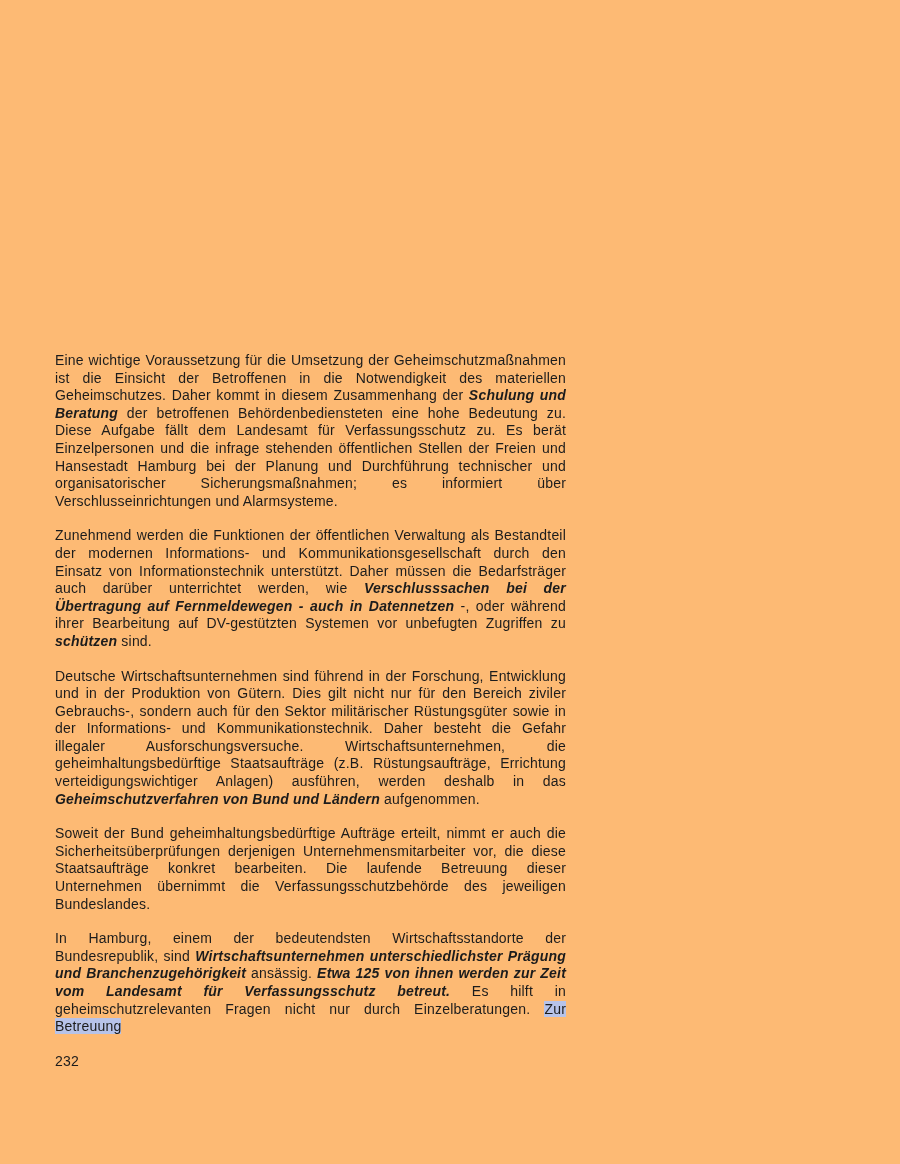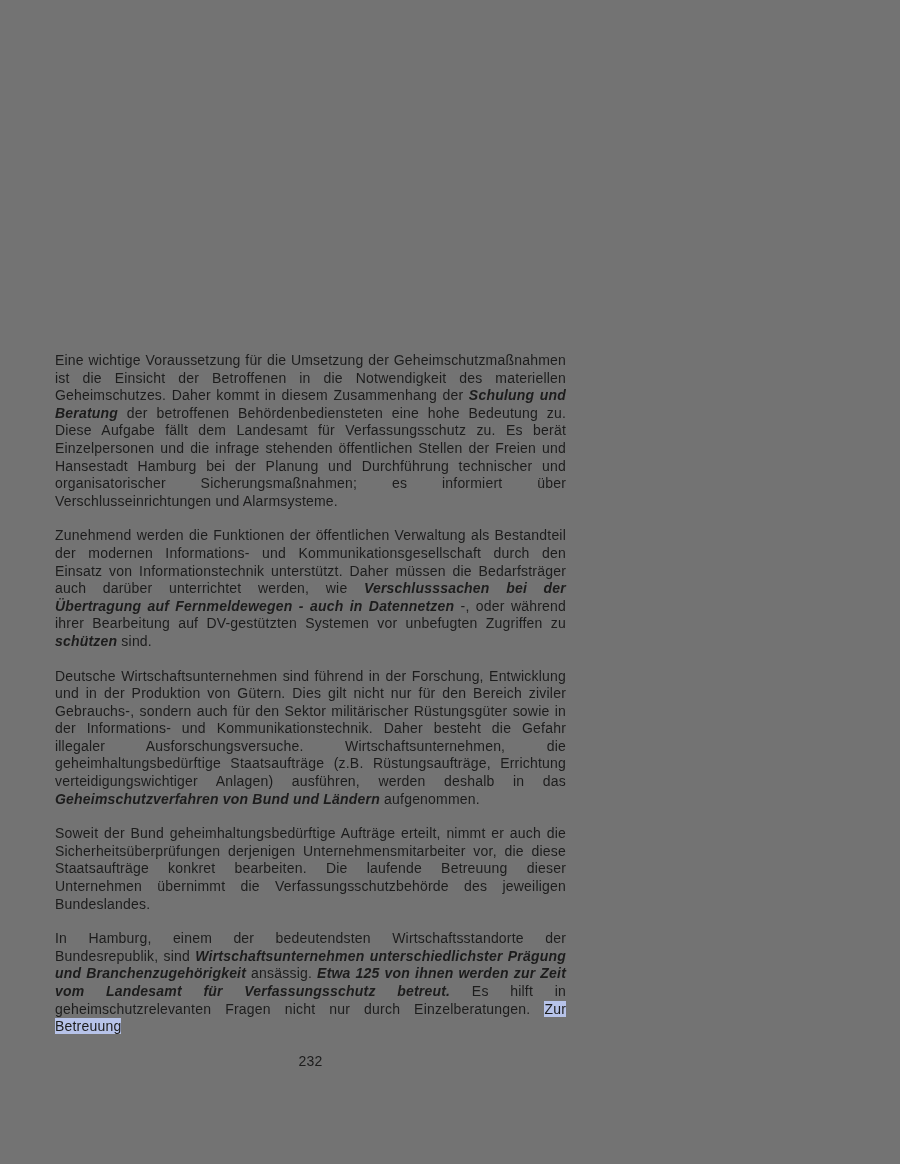--- a/index.html
+++ b/index.html
@@ -9,21 +9,21 @@
   }
   html,body{
     margin:0;
     padding:0;
     background:#ffffff;
   }
   .page{
     position:relative;
     width:900px;
     height:1164px;
-    background:#737373;
+    background:#fdba74;
     overflow:hidden;
     font-family:"Liberation Sans", sans-serif;
     color:var(--ink);
   }
   .content{
     position:absolute;
     left:55px;
     top:352px;
     width:511px;
     font-size:14px;
@@ -48,21 +48,21 @@
   .run-bi{
     font-weight:700;
     font-style:italic;
   }
   .run-hl{
     font-weight:400;
     font-style:normal;
     background:var(--hl);
   }
   .page-number{
-    text-align:center;
+    text-align:left;
     font-size:14px;
     margin-top:0;
   }
 </style>
 </head>
 <body>
 
 <div class="page">
   <div class="content">
     <p class="para"><span class="run-n">Eine wichtige Voraussetzung für die Umsetzung der Geheimschutzmaßnahmen ist die Einsicht der Betroffenen in die Notwendigkeit des materiellen Geheimschutzes. Daher kommt in diesem Zusammenhang der </span><span class="run-bi">Schulung und Beratung</span><span class="run-n"> der betroffenen Behördenbediensteten eine hohe Bedeutung zu. Diese Aufgabe fällt dem Landesamt für Verfassungsschutz zu. Es berät Einzelpersonen und die infrage stehenden öffentlichen Stellen der Freien und Hansestadt Hamburg bei der Planung und Durchführung technischer und organisatorischer Sicherungsmaßnahmen; es informiert über Verschlusseinrichtungen und Alarmsysteme.</span></p>

